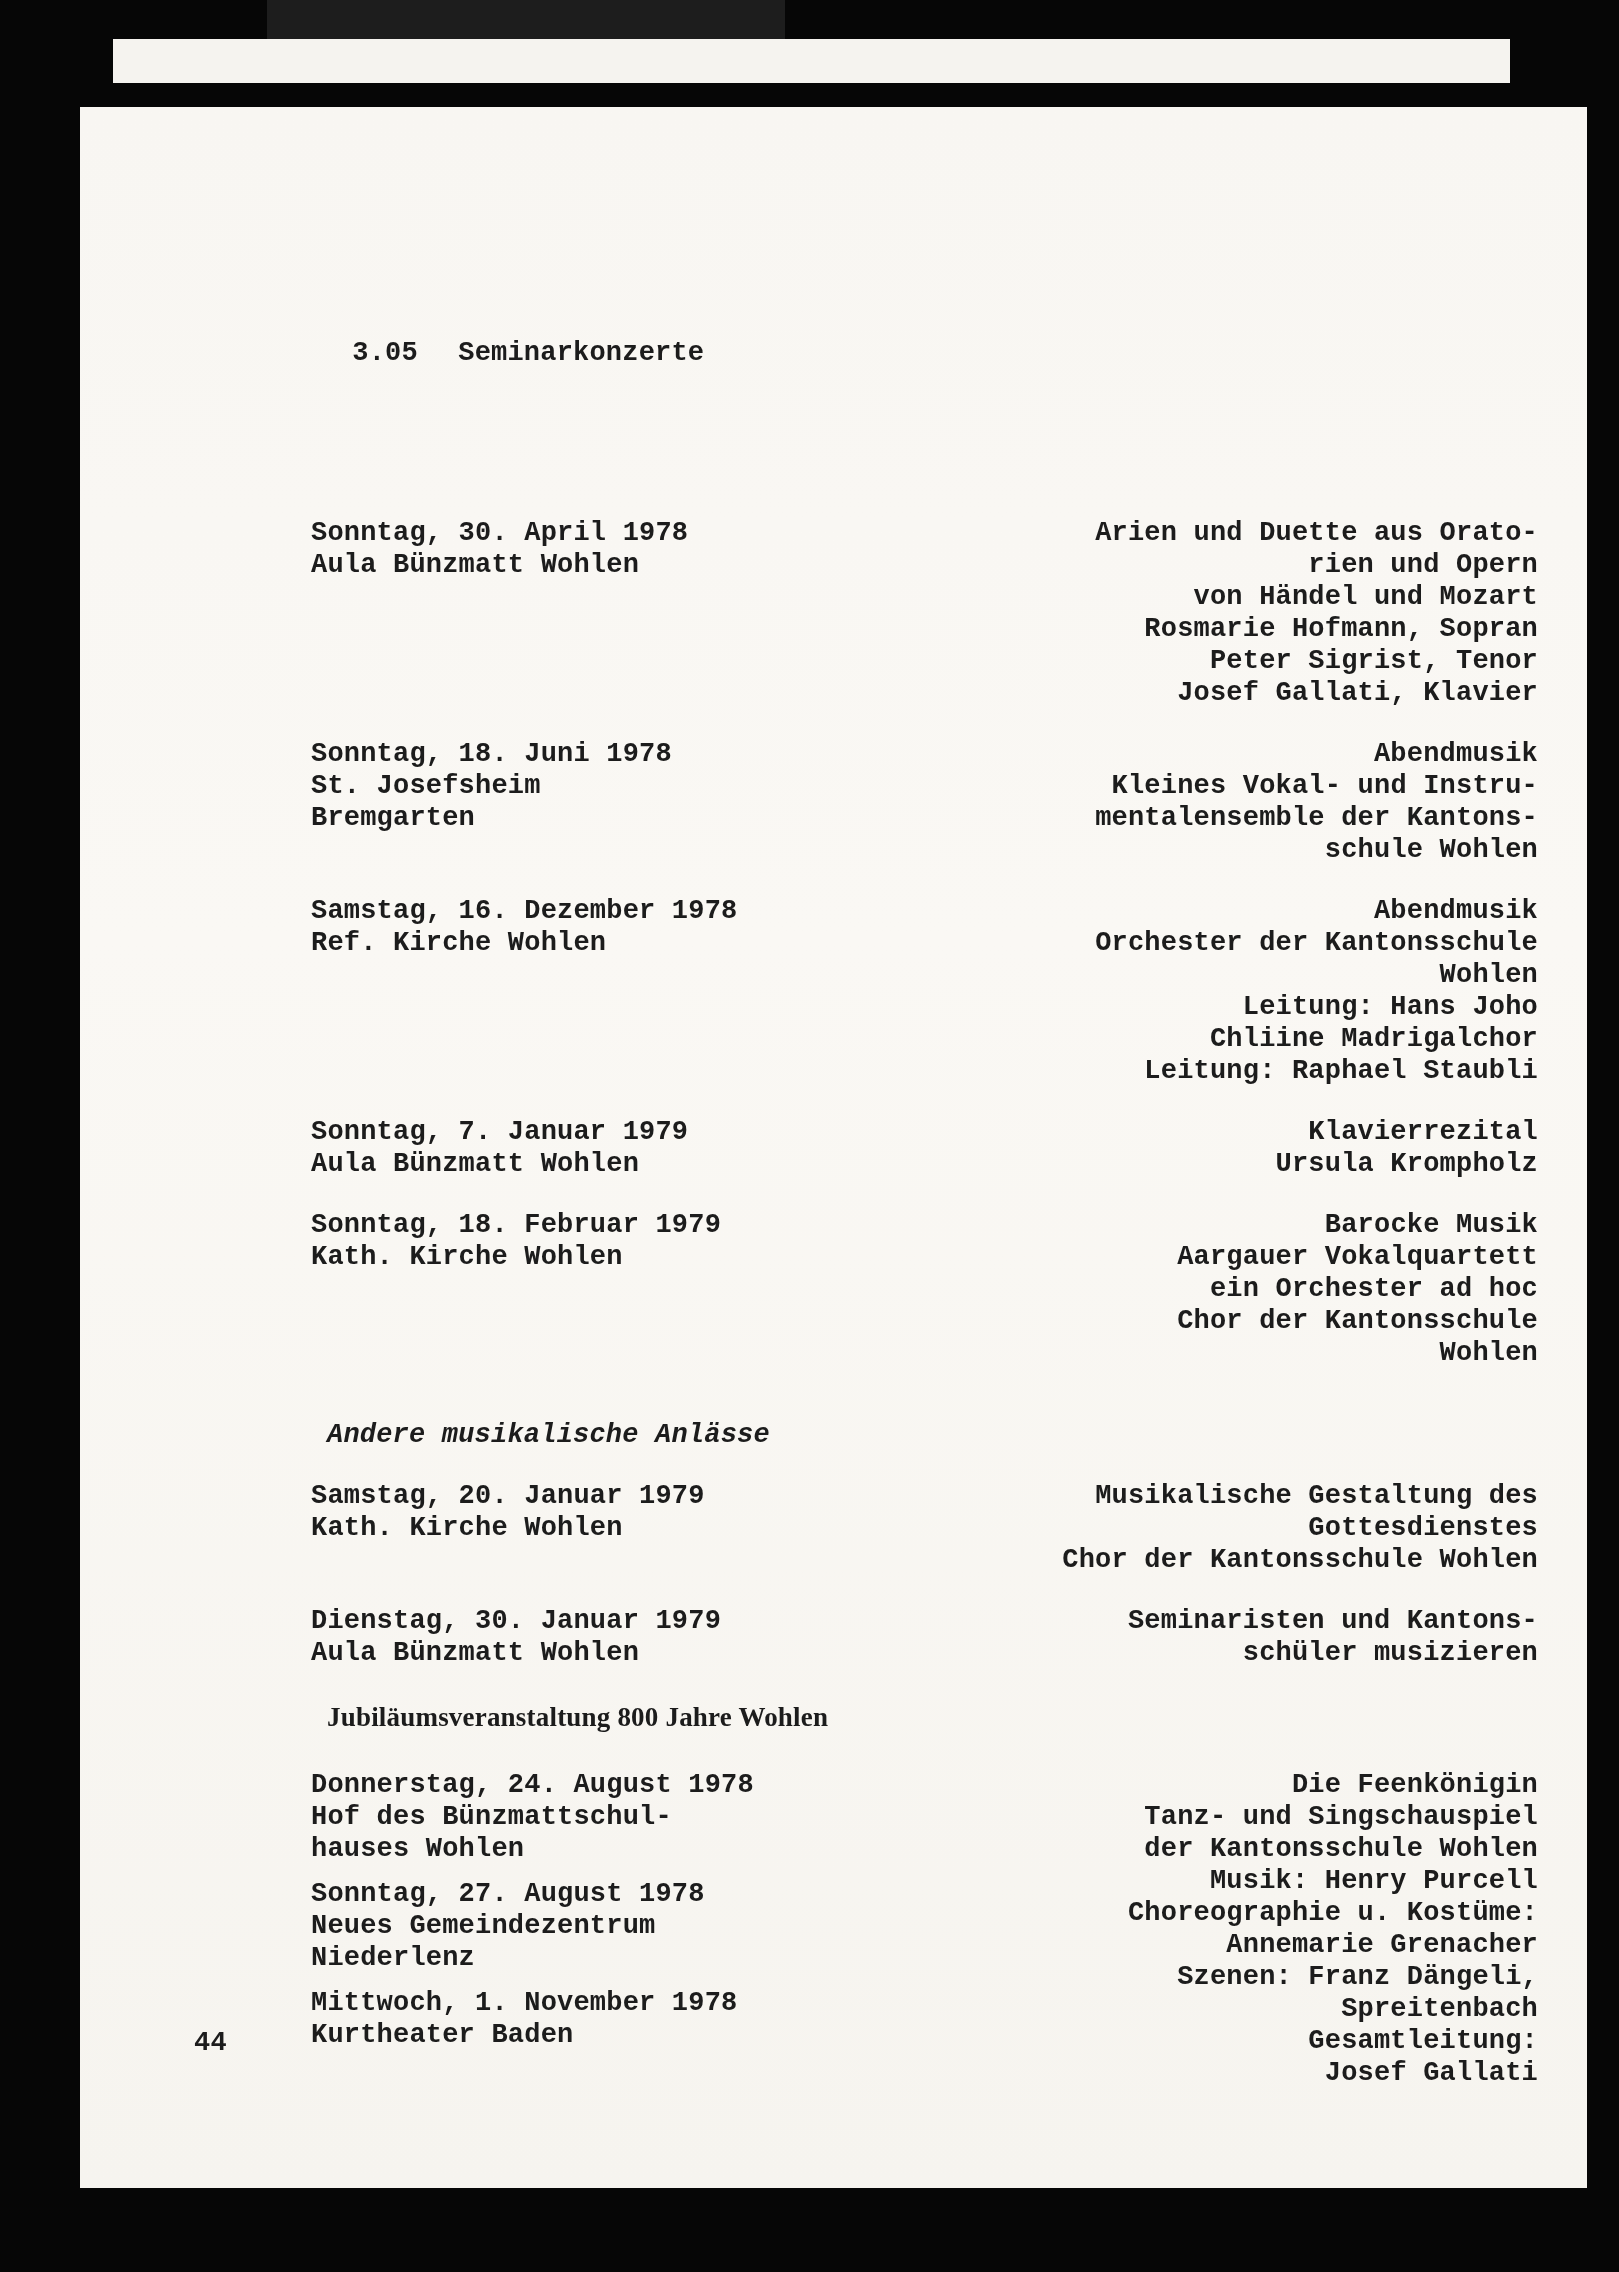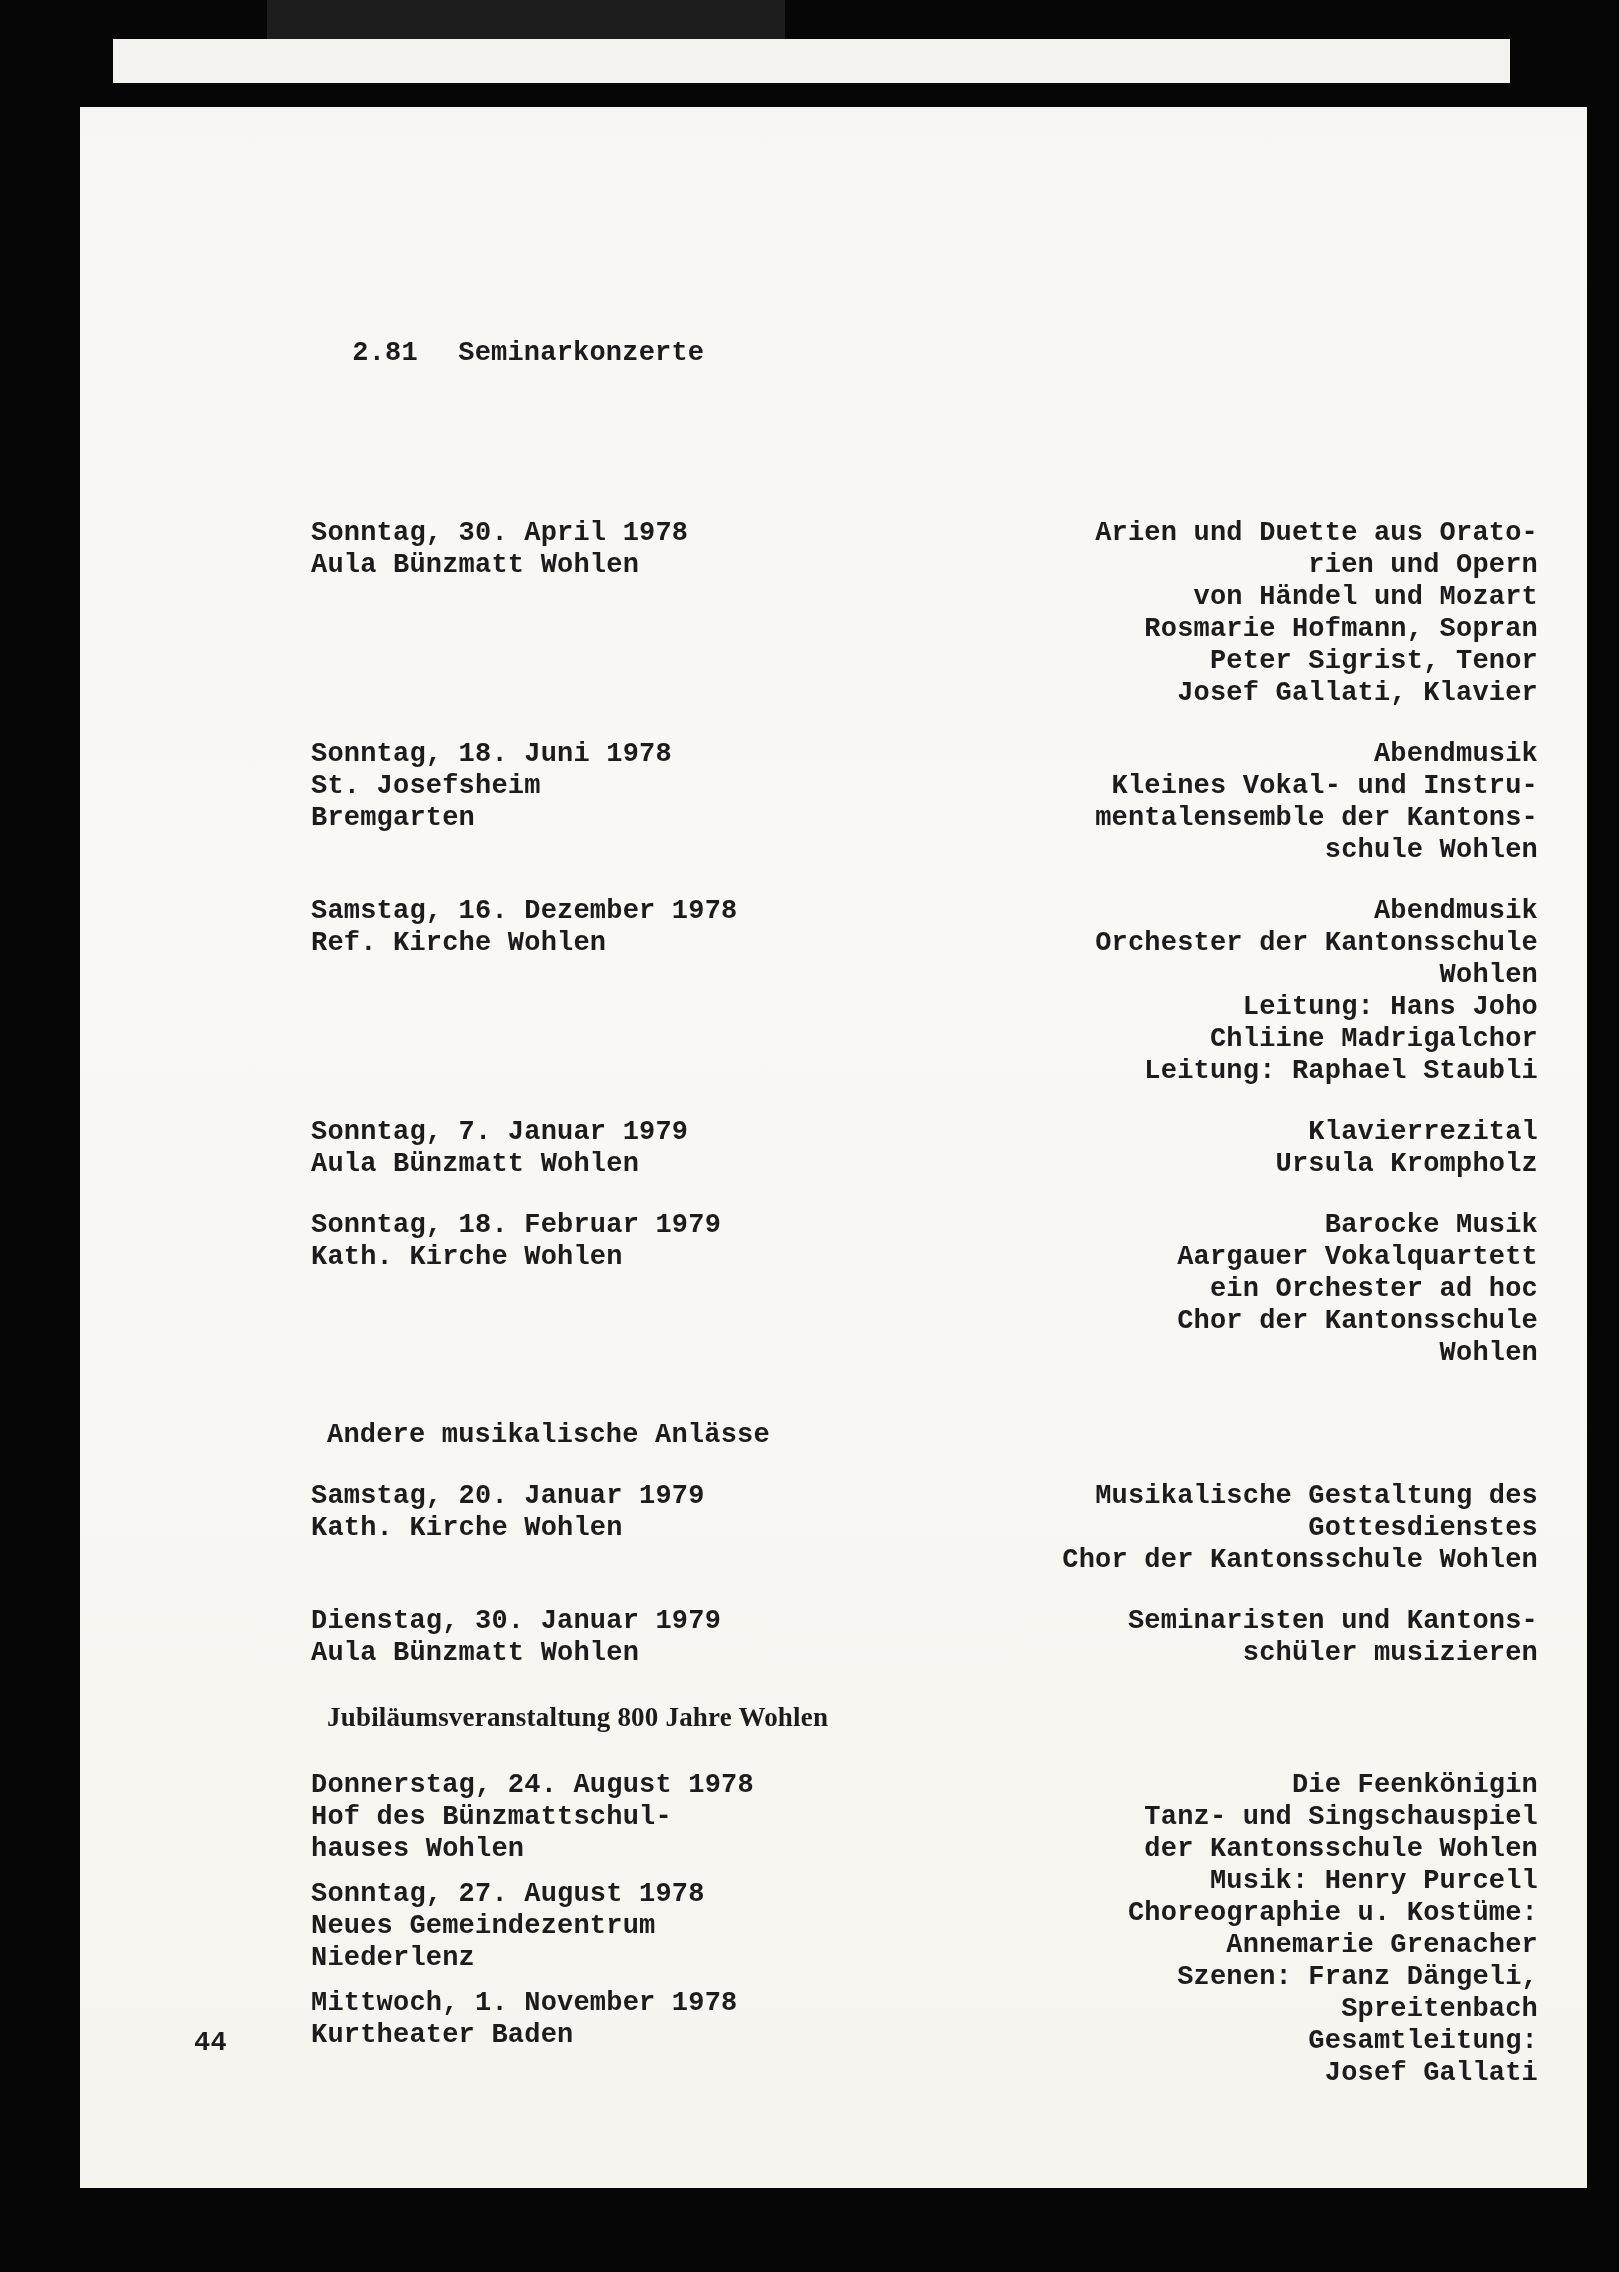--- a/index.html
+++ b/index.html
@@ -76,20 +76,21 @@
     flex: 1;
     text-align: right;
   }
   .left-group.gap { margin-top: 13px; }
   .heading {
     margin-left: 106px;
   }
   .heading.section {
     margin-top: 50px;
     margin-bottom: 29px;
+    font-style: italic;
   }
   .heading.section2 {
     margin-top: 32px;
     margin-bottom: 36px;
     font-family: Liberation Serif, serif;
   }
   .page-number {
     position: absolute;
     left: 114px;
     top: 1920px;
@@ -102,20 +103,20 @@
 </style>
 </head>
 <body>
 
 <div class="scan-bg">
   <div class="smudge"></div>
   <div class="paper-strip"></div>
   <div class="paper">
     <div class="content">
       <div class="title-row">
-        <span class="sec-num">2.81</span><span class="sec-title">Seminarkonzerte</span>
+        <span class="sec-num">3.05</span><span class="sec-title">Seminarkonzerte</span>
       </div>
       <div id="blocks"><div class="entry"><div class="col-left"><div class="left-group"><div class="line">Sonntag, 30. April 1978</div><div class="line">Aula Bünzmatt Wohlen</div></div></div><div class="col-right"><div class="line">Arien und Duette aus Orato-</div><div class="line">rien und Opern</div><div class="line">von Händel und Mozart</div><div class="line">Rosmarie Hofmann, Sopran</div><div class="line">Peter Sigrist, Tenor</div><div class="line">Josef Gallati, Klavier</div></div></div><div class="entry"><div class="col-left"><div class="left-group"><div class="line">Sonntag, 18. Juni 1978</div><div class="line">St. Josefsheim</div><div class="line">Bremgarten</div></div></div><div class="col-right"><div class="line">Abendmusik</div><div class="line">Kleines Vokal- und Instru-</div><div class="line">mentalensemble der Kantons-</div><div class="line">schule Wohlen</div></div></div><div class="entry"><div class="col-left"><div class="left-group"><div class="line">Samstag, 16. Dezember 1978</div><div class="line">Ref. Kirche Wohlen</div></div></div><div class="col-right"><div class="line">Abendmusik</div><div class="line">Orchester der Kantonsschule</div><div class="line">Wohlen</div><div class="line">Leitung: Hans Joho</div><div class="line">Chliine Madrigalchor</div><div class="line">Leitung: Raphael Staubli</div></div></div><div class="entry"><div class="col-left"><div class="left-group"><div class="line">Sonntag, 7. Januar 1979</div><div class="line">Aula Bünzmatt Wohlen</div></div></div><div class="col-right"><div class="line">Klavierrezital</div><div class="line">Ursula Krompholz</div></div></div><div class="entry"><div class="col-left"><div class="left-group"><div class="line">Sonntag, 18. Februar 1979</div><div class="line">Kath. Kirche Wohlen</div></div></div><div class="col-right"><div class="line">Barocke Musik</div><div class="line">Aargauer Vokalquartett</div><div class="line">ein Orchester ad hoc</div><div class="line">Chor der Kantonsschule</div><div class="line">Wohlen</div></div></div><div class="heading section">Andere musikalische Anlässe</div><div class="entry"><div class="col-left"><div class="left-group"><div class="line">Samstag, 20. Januar 1979</div><div class="line">Kath. Kirche Wohlen</div></div></div><div class="col-right"><div class="line">Musikalische Gestaltung des</div><div class="line">Gottesdienstes</div><div class="line">Chor der Kantonsschule Wohlen</div></div></div><div class="entry"><div class="col-left"><div class="left-group"><div class="line">Dienstag, 30. Januar 1979</div><div class="line">Aula Bünzmatt Wohlen</div></div></div><div class="col-right"><div class="line">Seminaristen und Kantons-</div><div class="line">schüler musizieren</div></div></div><div class="heading section2">Jubiläumsveranstaltung 800 Jahre Wohlen</div><div class="entry"><div class="col-left"><div class="left-group"><div class="line">Donnerstag, 24. August 1978</div><div class="line">Hof des Bünzmattschul-</div><div class="line">hauses Wohlen</div></div><div class="left-group gap"><div class="line">Sonntag, 27. August 1978</div><div class="line">Neues Gemeindezentrum</div><div class="line">Niederlenz</div></div><div class="left-group gap"><div class="line">Mittwoch, 1. November 1978</div><div class="line">Kurtheater Baden</div></div></div><div class="col-right"><div class="line">Die Feenkönigin</div><div class="line">Tanz- und Singschauspiel</div><div class="line">der Kantonsschule Wohlen</div><div class="line">Musik: Henry Purcell</div><div class="line">Choreographie u. Kostüme:</div><div class="line">Annemarie Grenacher</div><div class="line">Szenen: Franz Dängeli,</div><div class="line">Spreitenbach</div><div class="line">Gesamtleitung:</div><div class="line">Josef Gallati</div></div></div></div>
     </div>
     <div class="page-number">44</div>
   </div>
 </div>
 
 
 </body></html>

